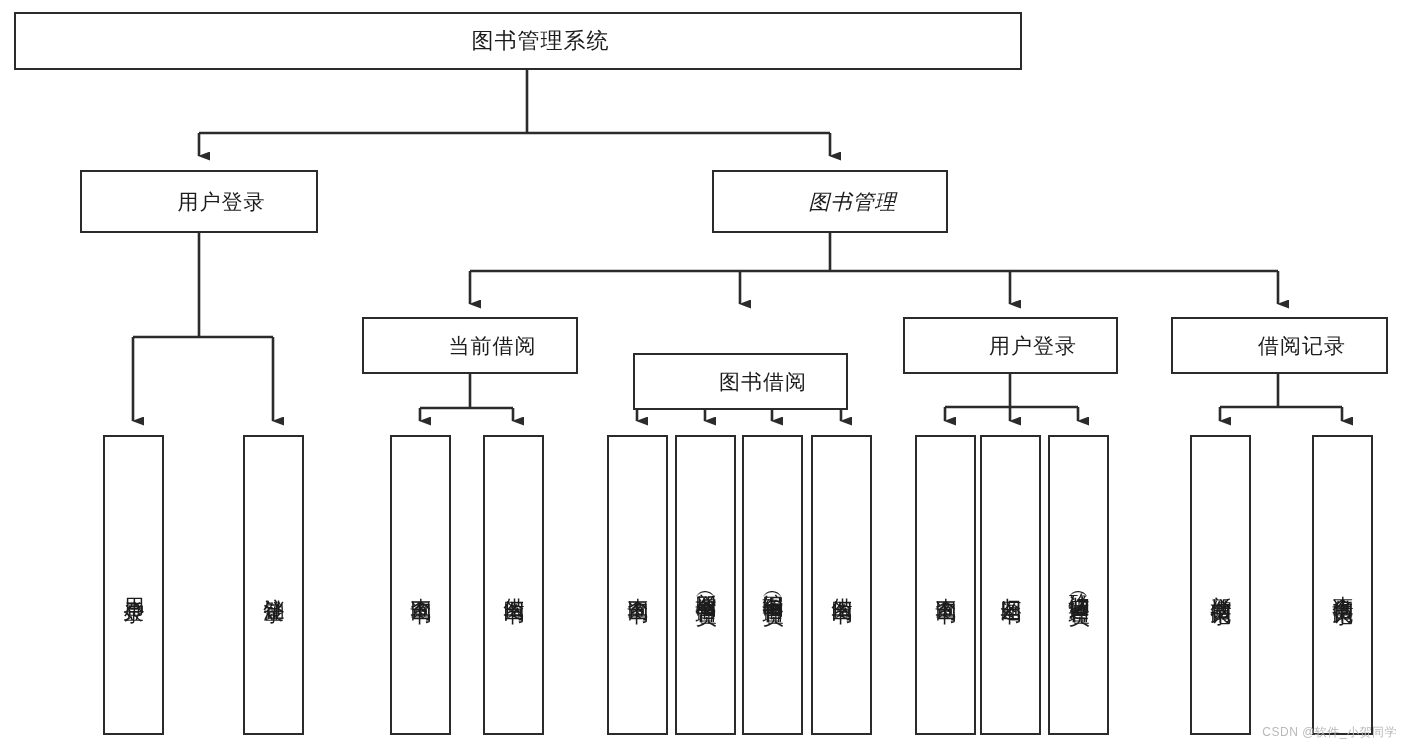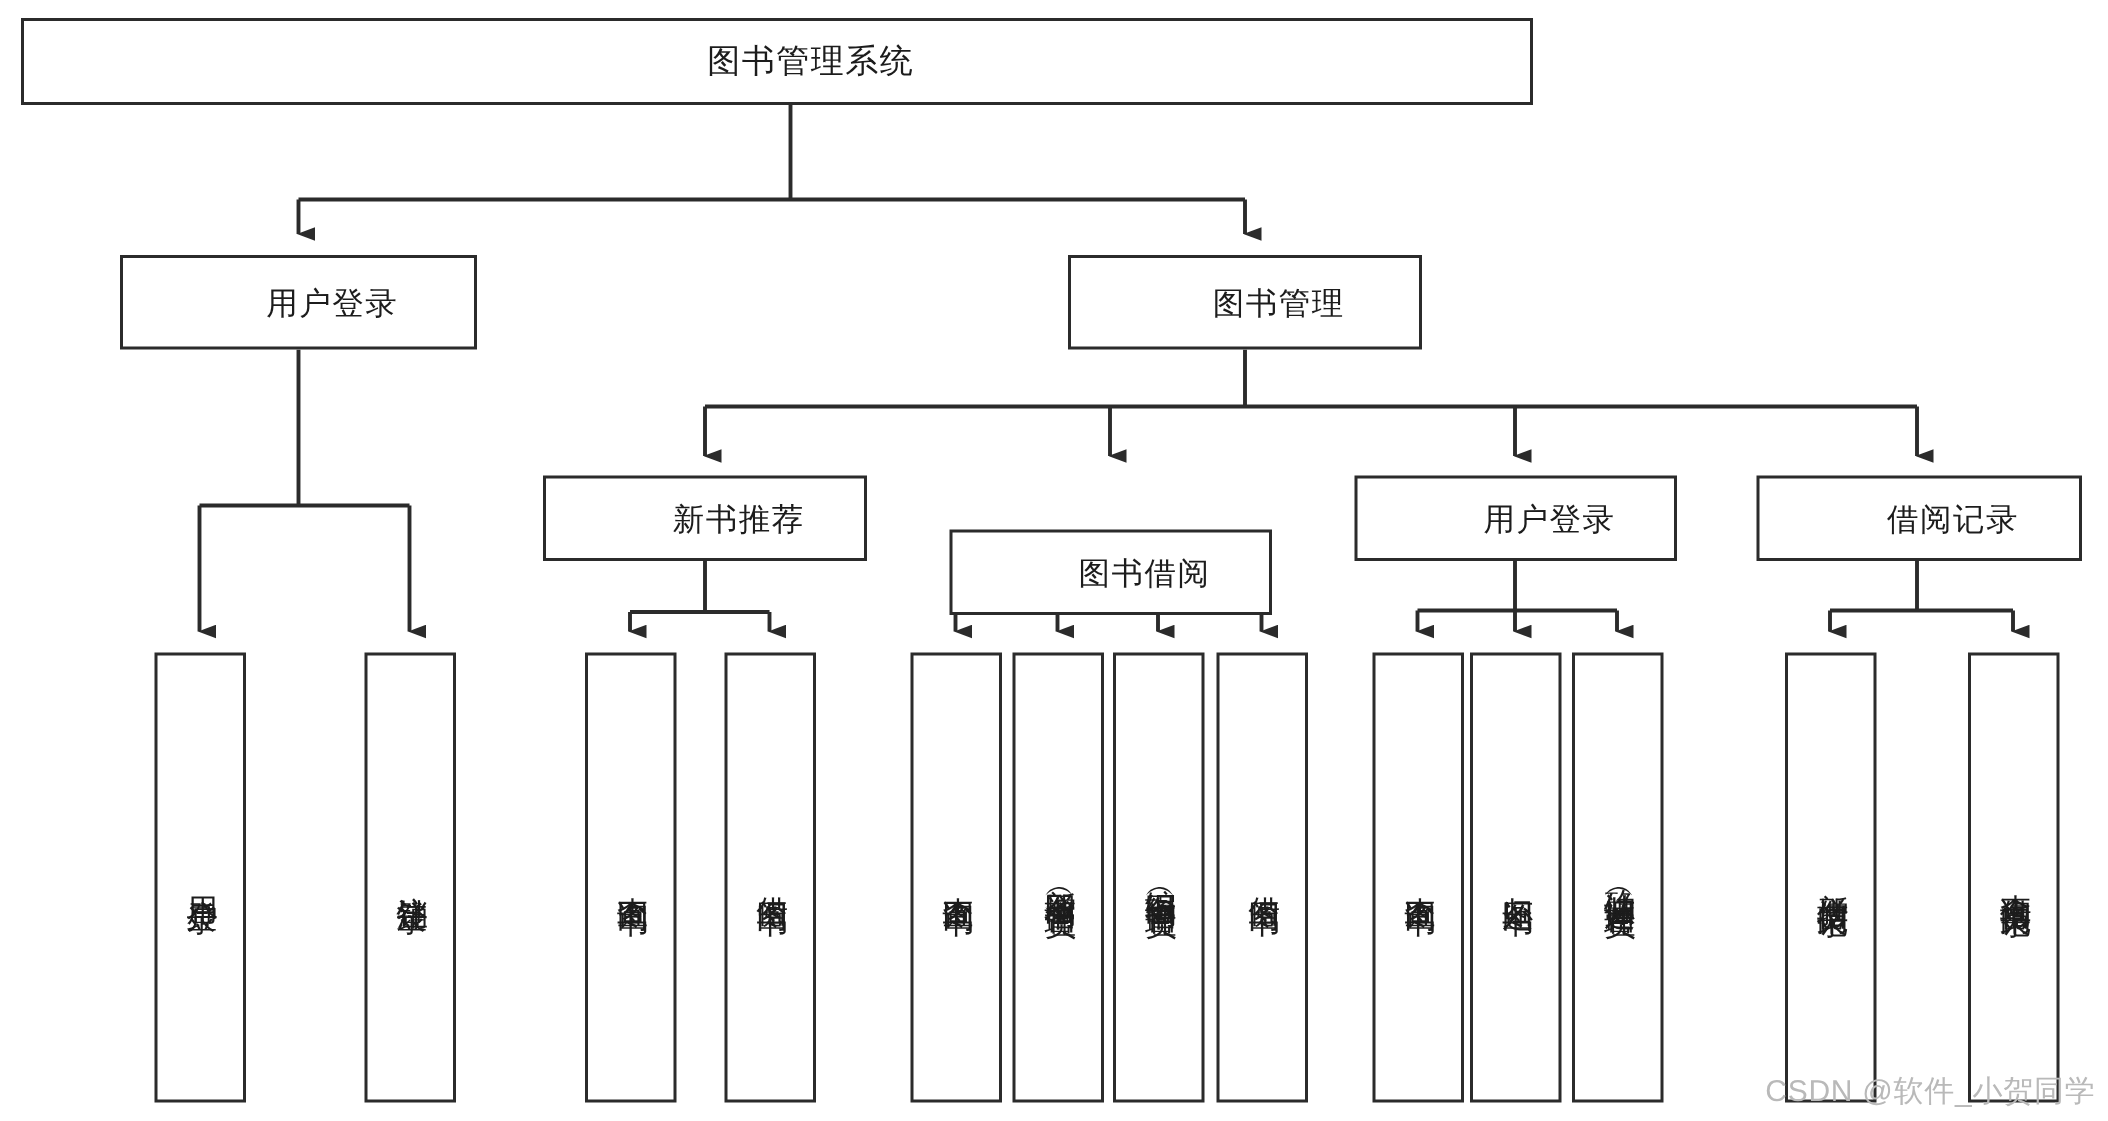--- a/index.html
+++ b/index.html
@@ -49,21 +49,21 @@
     left: 0;
     top: 0;
     width: 1405px;
     height: 747px;
     pointer-events: none;
   }
   .watermark {
     position: absolute;
     right: 8px;
     bottom: 6px;
-    font-size: 20px;
+    font-size: 12px;
     color: #b9b9b9;
     letter-spacing: 0.5px;
     white-space: nowrap;
   }
 </style>
 </head>
 <body>
 
 <div id="canvas">
 
@@ -114,23 +114,23 @@
       <path d="M1278,374 L1278,407"></path>
       <path d="M1220,407 L1342,407"></path>
       <path d="M1220,407 L1220,421" marker-end="url(#arrow)"></path>
       <path d="M1342,407 L1342,421" marker-end="url(#arrow)"></path>
     </g>
   </svg>
 
   <div class="node horizontal root" style="left:14px;top:12px;width:1008px;height:58px;">图书管理系统</div>
 
   <div class="node horizontal" style="left:80px;top:170px;width:238px;height:63px;">用户登录</div>
-  <div class="node horizontal" style="left:712px;top:170px;width:236px;height:63px;">图书管理</div>
+  <div class="node horizontal" style="left:712px;top:170px;width:236px;height:63px;font-style:italic;">图书管理</div>
 
-  <div class="node horizontal" style="left:362px;top:317px;width:216px;height:57px;">新书推荐</div>
+  <div class="node horizontal" style="left:362px;top:317px;width:216px;height:57px;">当前借阅</div>
   <div class="node horizontal" style="left:633px;top:317px;width:215px;height:57px;margin-top:36px;">图书借阅</div>
   <div class="node horizontal" style="left:903px;top:317px;width:215px;height:57px;">用户登录</div>
   <div class="node horizontal" style="left:1171px;top:317px;width:217px;height:57px;">借阅记录</div>
 
   <div class="node vertical" style="left:103px;top:435px;width:61px;height:300px;">用户登录</div>
   <div class="node vertical" style="left:243px;top:435px;width:61px;height:300px;">注销登录</div>
 
   <div class="node vertical" style="left:390px;top:435px;width:61px;height:300px;">查询图书</div>
   <div class="node vertical" style="left:483px;top:435px;width:61px;height:300px;">借阅图书</div>
 

